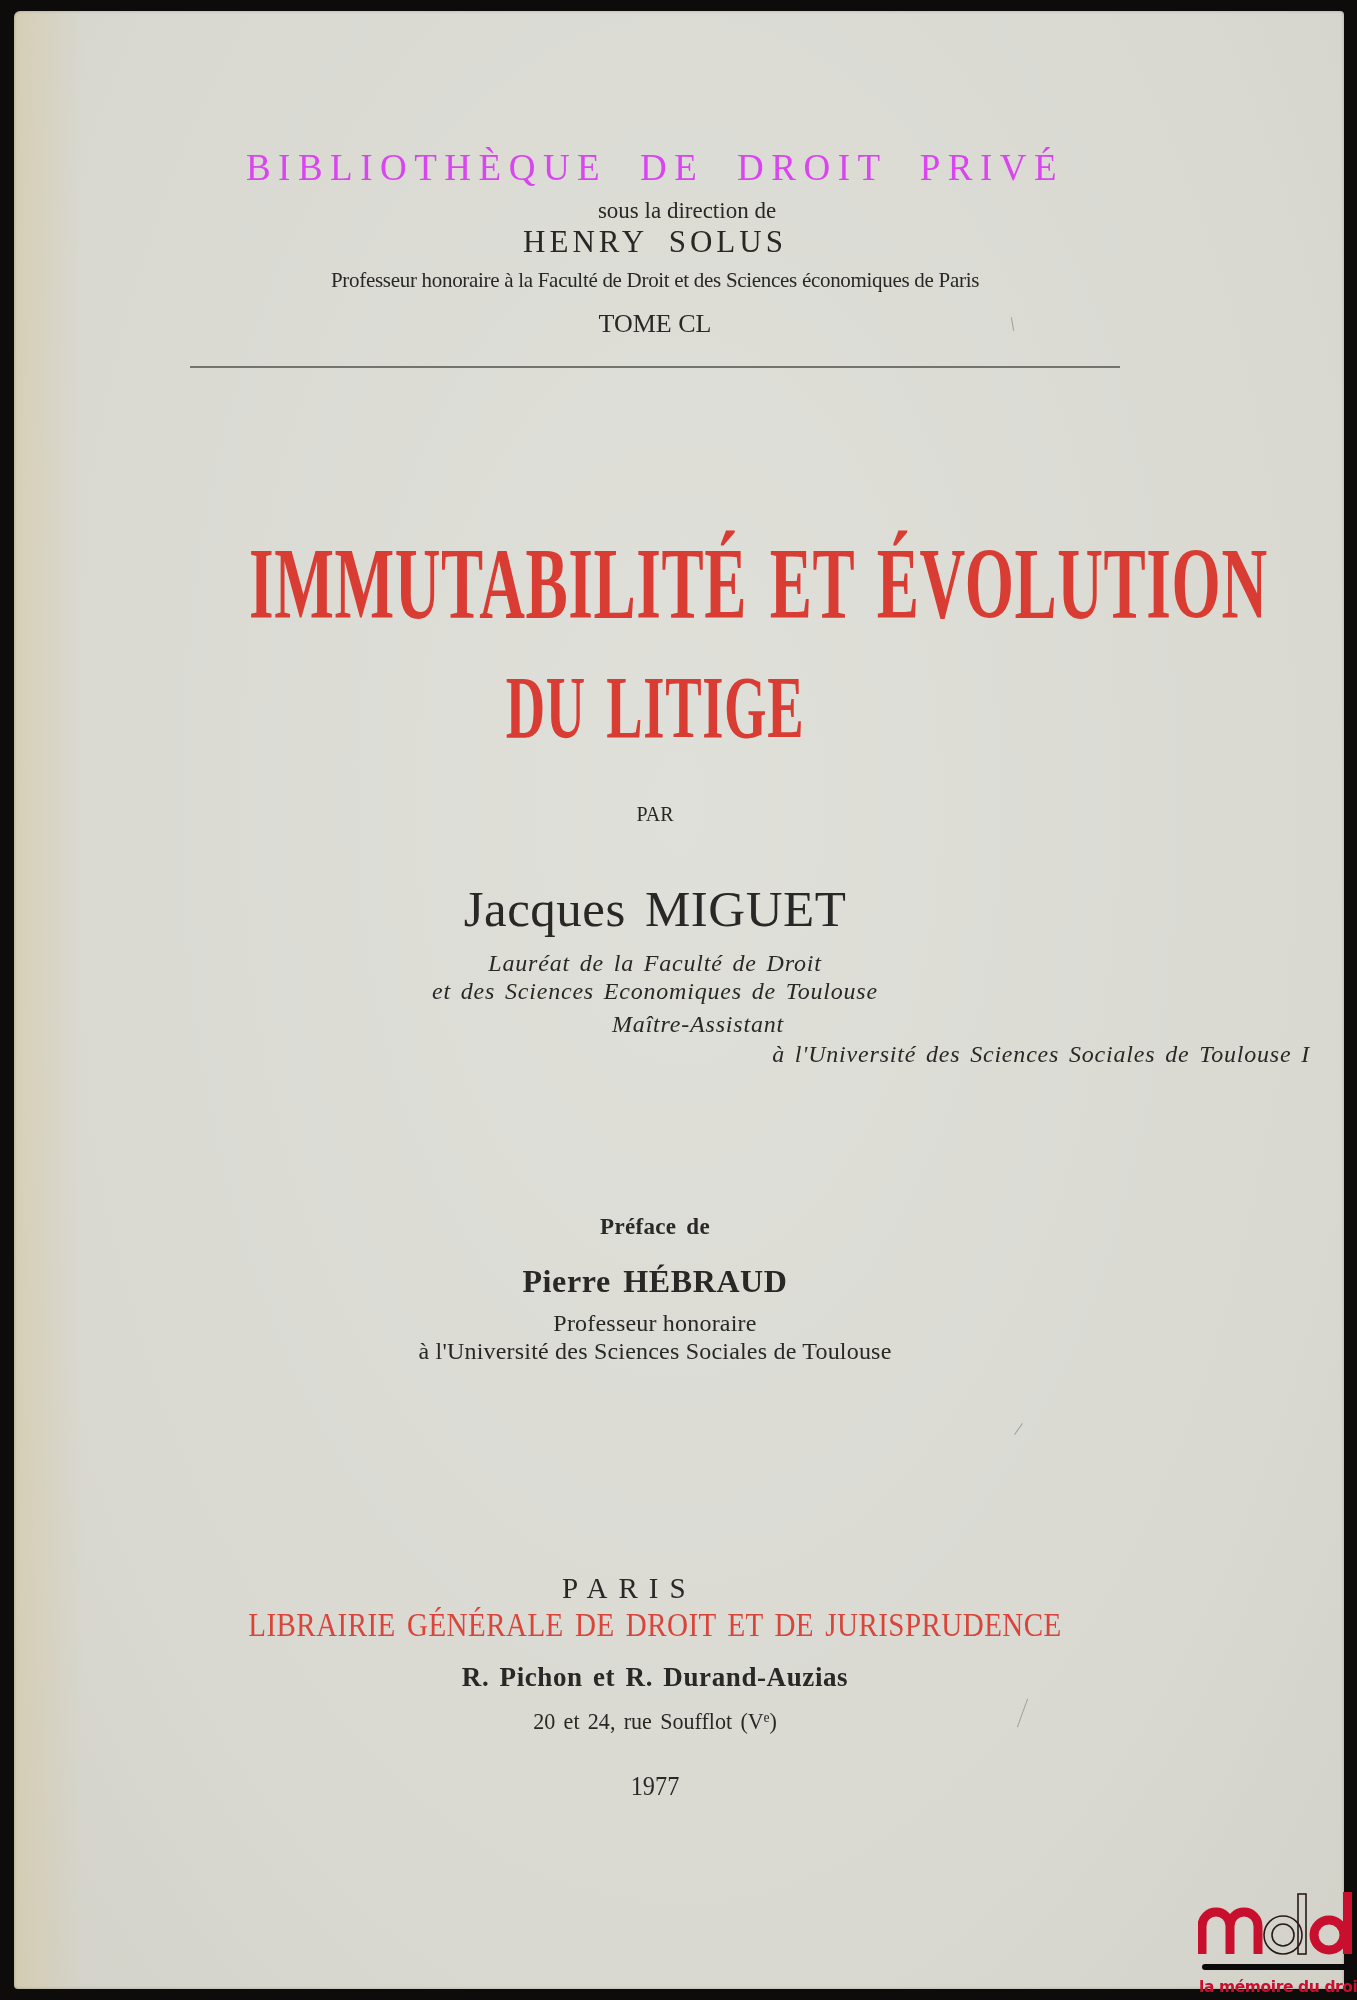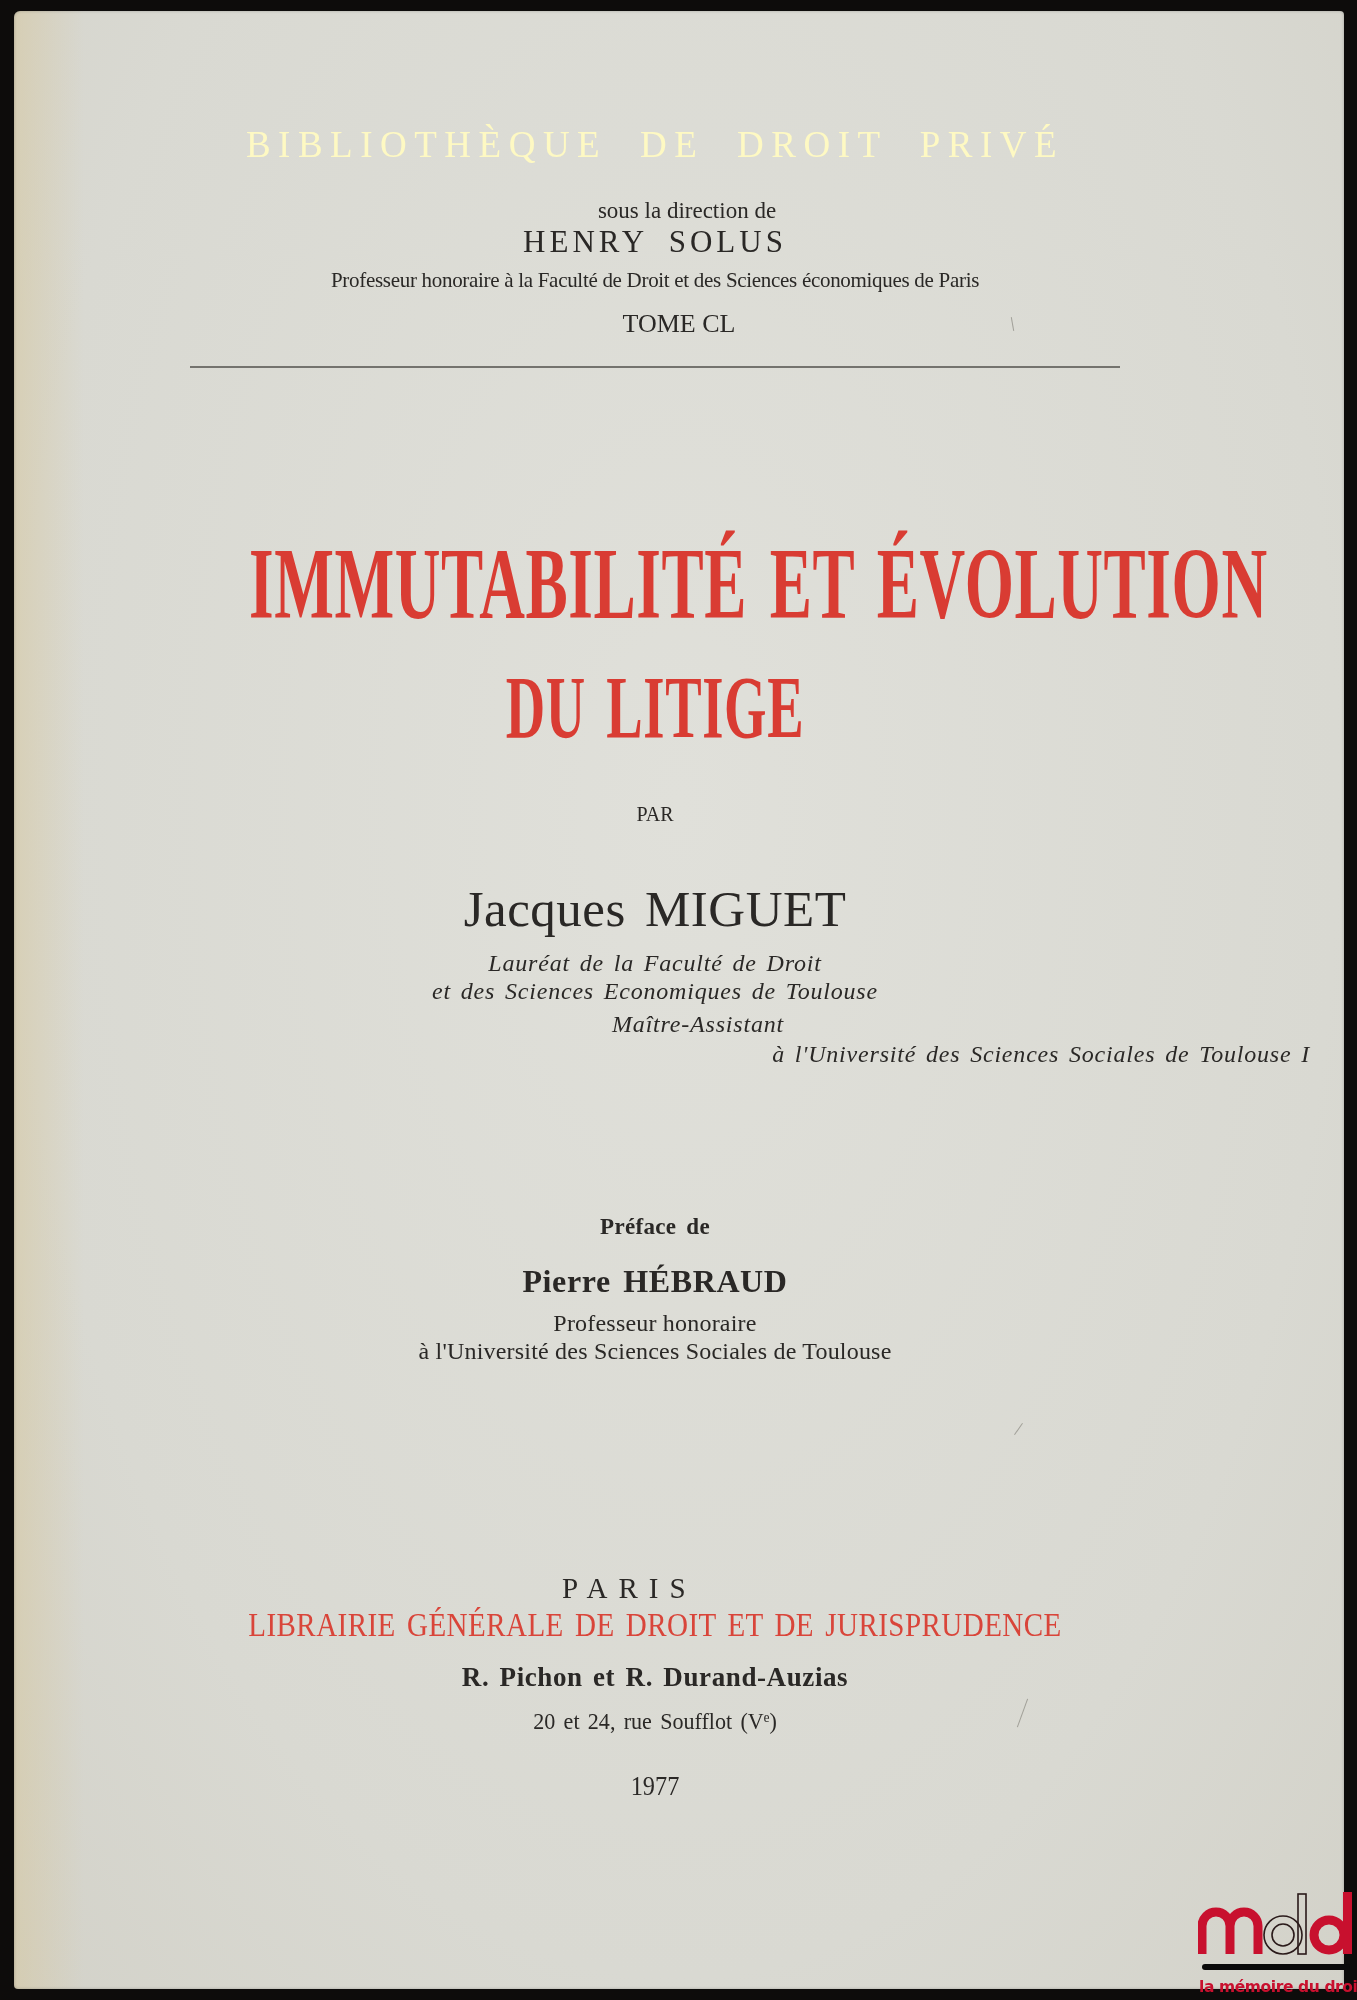--- a/index.html
+++ b/index.html
@@ -23,31 +23,31 @@
       box-shadow: inset 0 0 3px rgba(0,0,0,0.25);
     }
     .line {
       position: absolute;
       left: 0; width: 1357px;
       text-align: center;
       white-space: nowrap;
       line-height: 1;
     }
     .series-title {
-      top: 126px;
+      top: 149px;
       font-size: 37px;
       letter-spacing: 7.5px;
       word-spacing: 16px;
-      color: #fef9c3;
+      color: #d946ef;
       left: 190px; width: 930px;
     }
     .center { left: 0; width: 1310px; }
     .director-name { top: 226px; font-size: 31px; letter-spacing: 4px; word-spacing: 10px; }
     .director-title { top: 270px; font-size: 21px; letter-spacing: -0.3px; }
-    .tome { top: 311px; font-size: 26px; letter-spacing: 0px; padding-left: 24px; }
+    .tome { top: 311px; font-size: 26px; letter-spacing: 0px; }
     .rule {
       position: absolute;
       left: 190px; top: 366px;
       width: 930px; height: 2px;
       background: #74736e;
     }
     .main-title {
       font-family: "Liberation Serif", "DejaVu Serif", serif;
       font-weight: bold;
       color: #d93c33;

